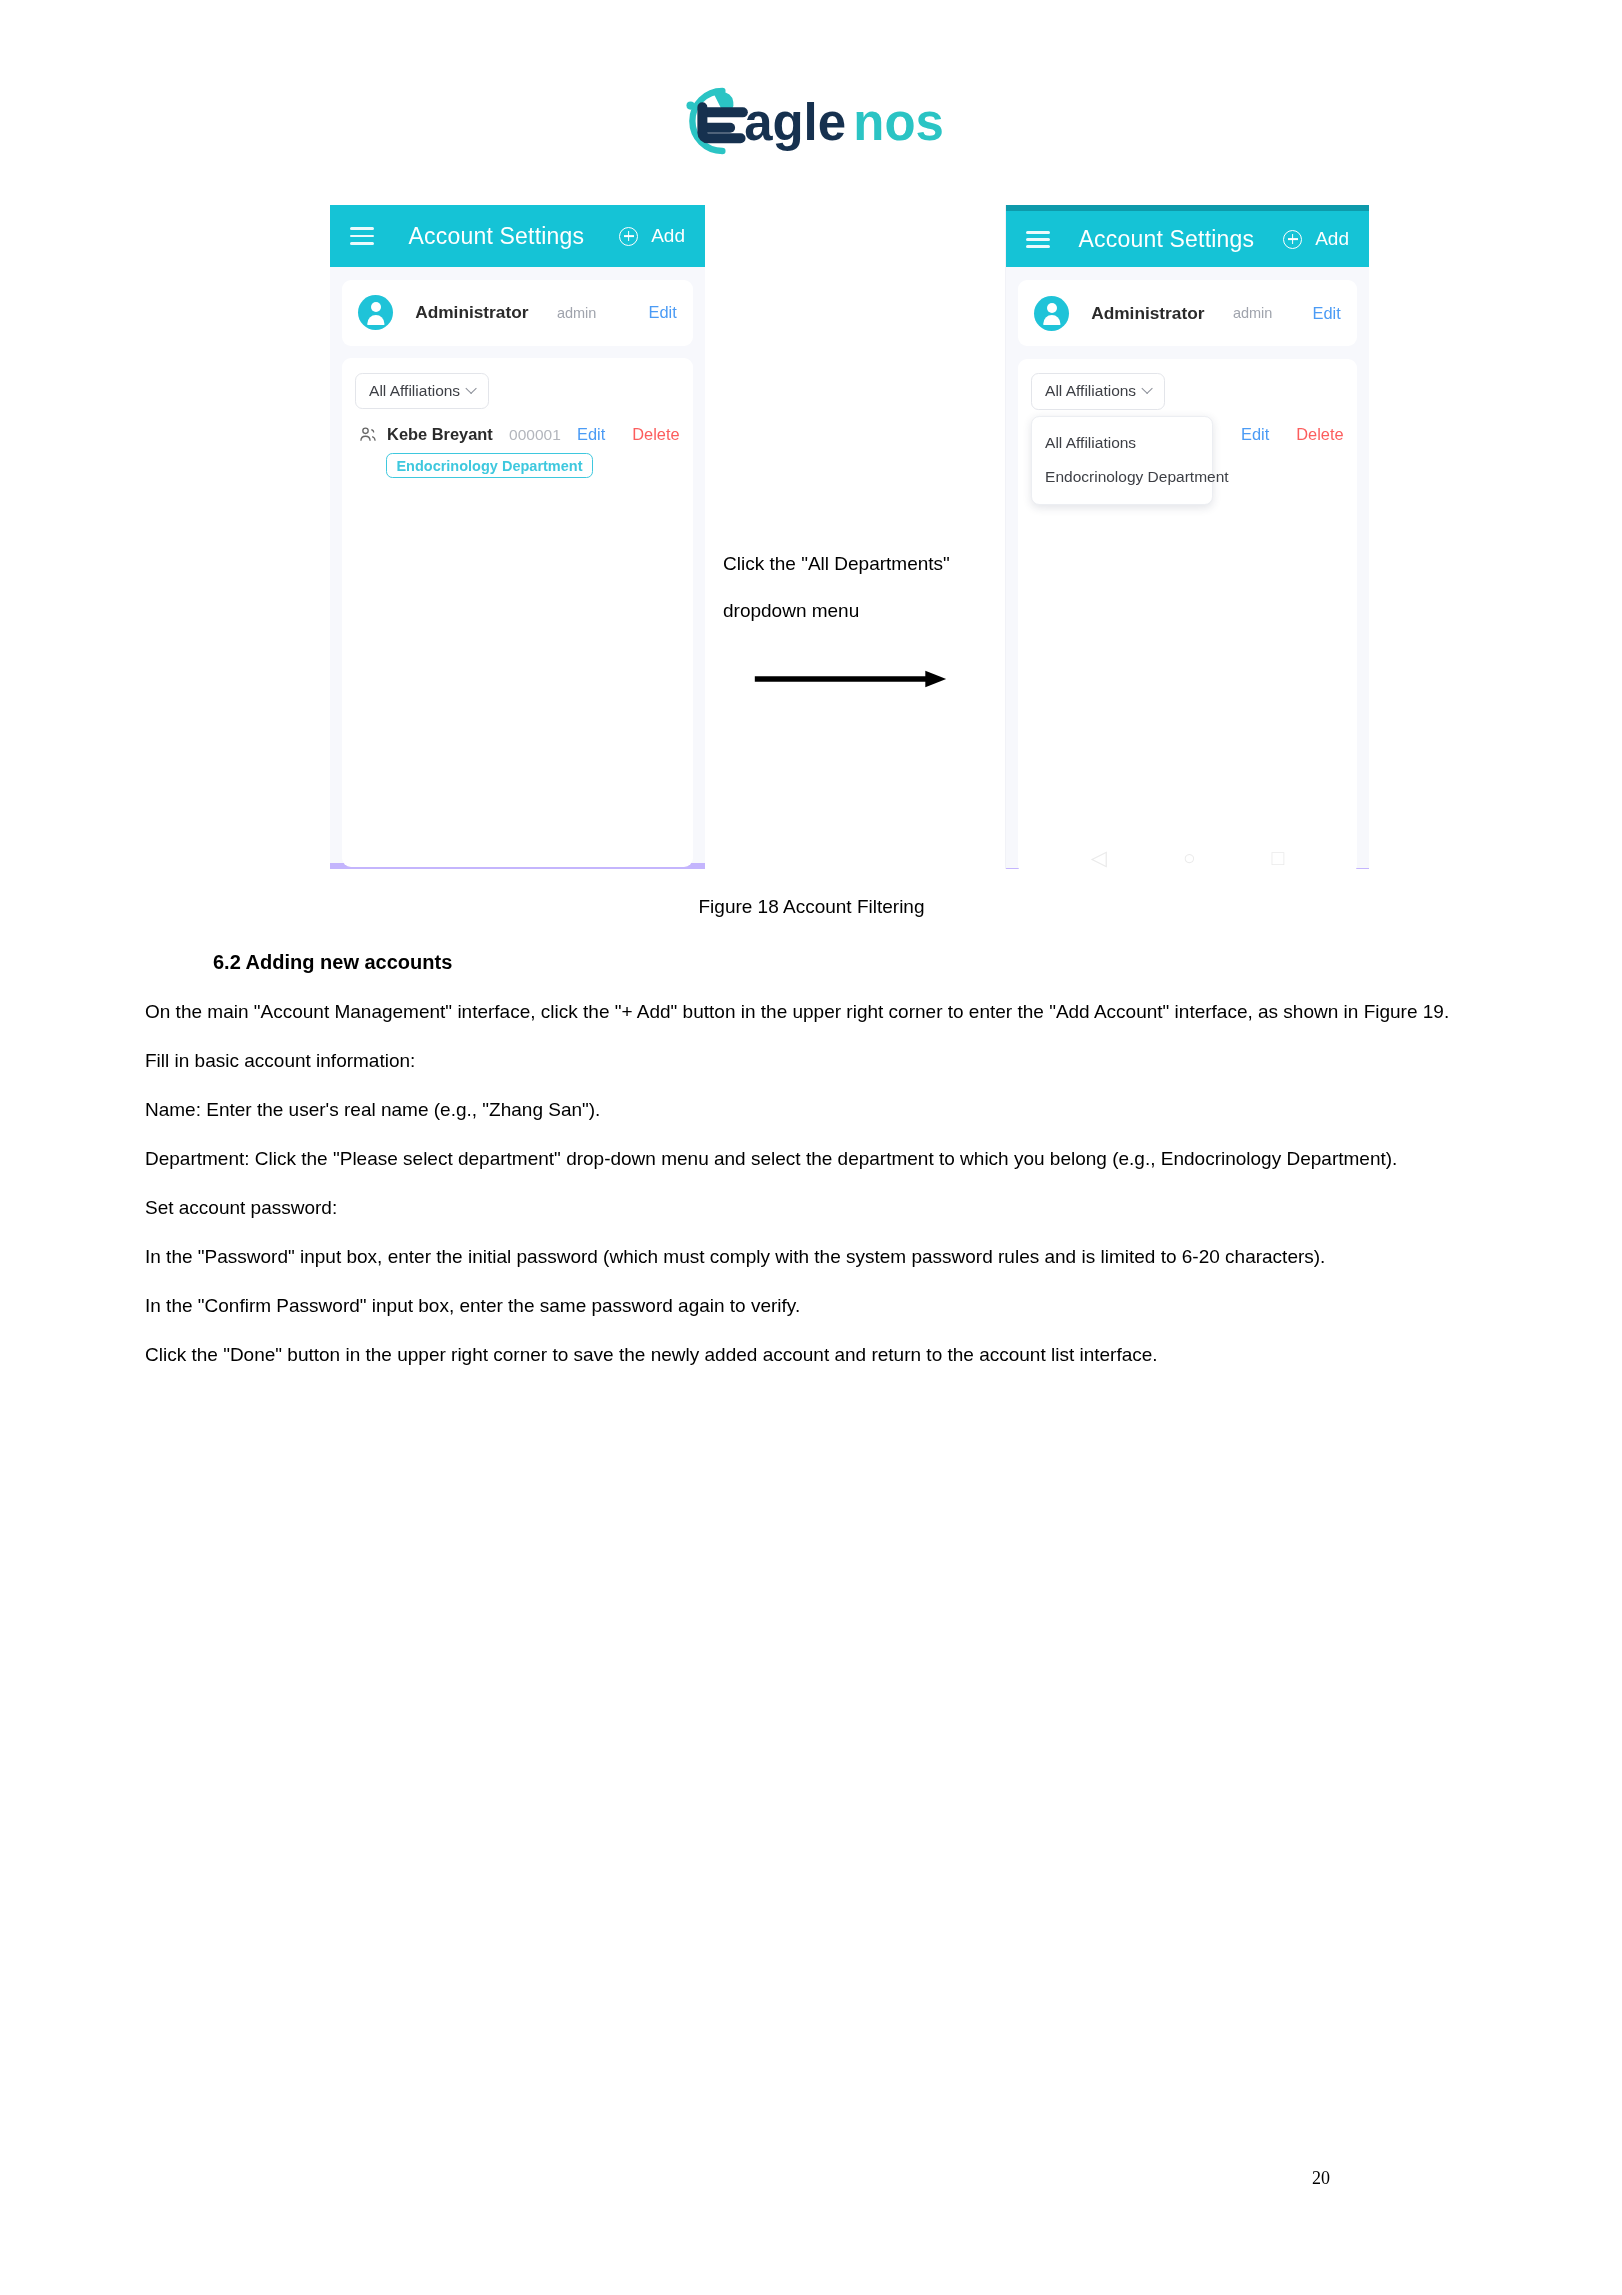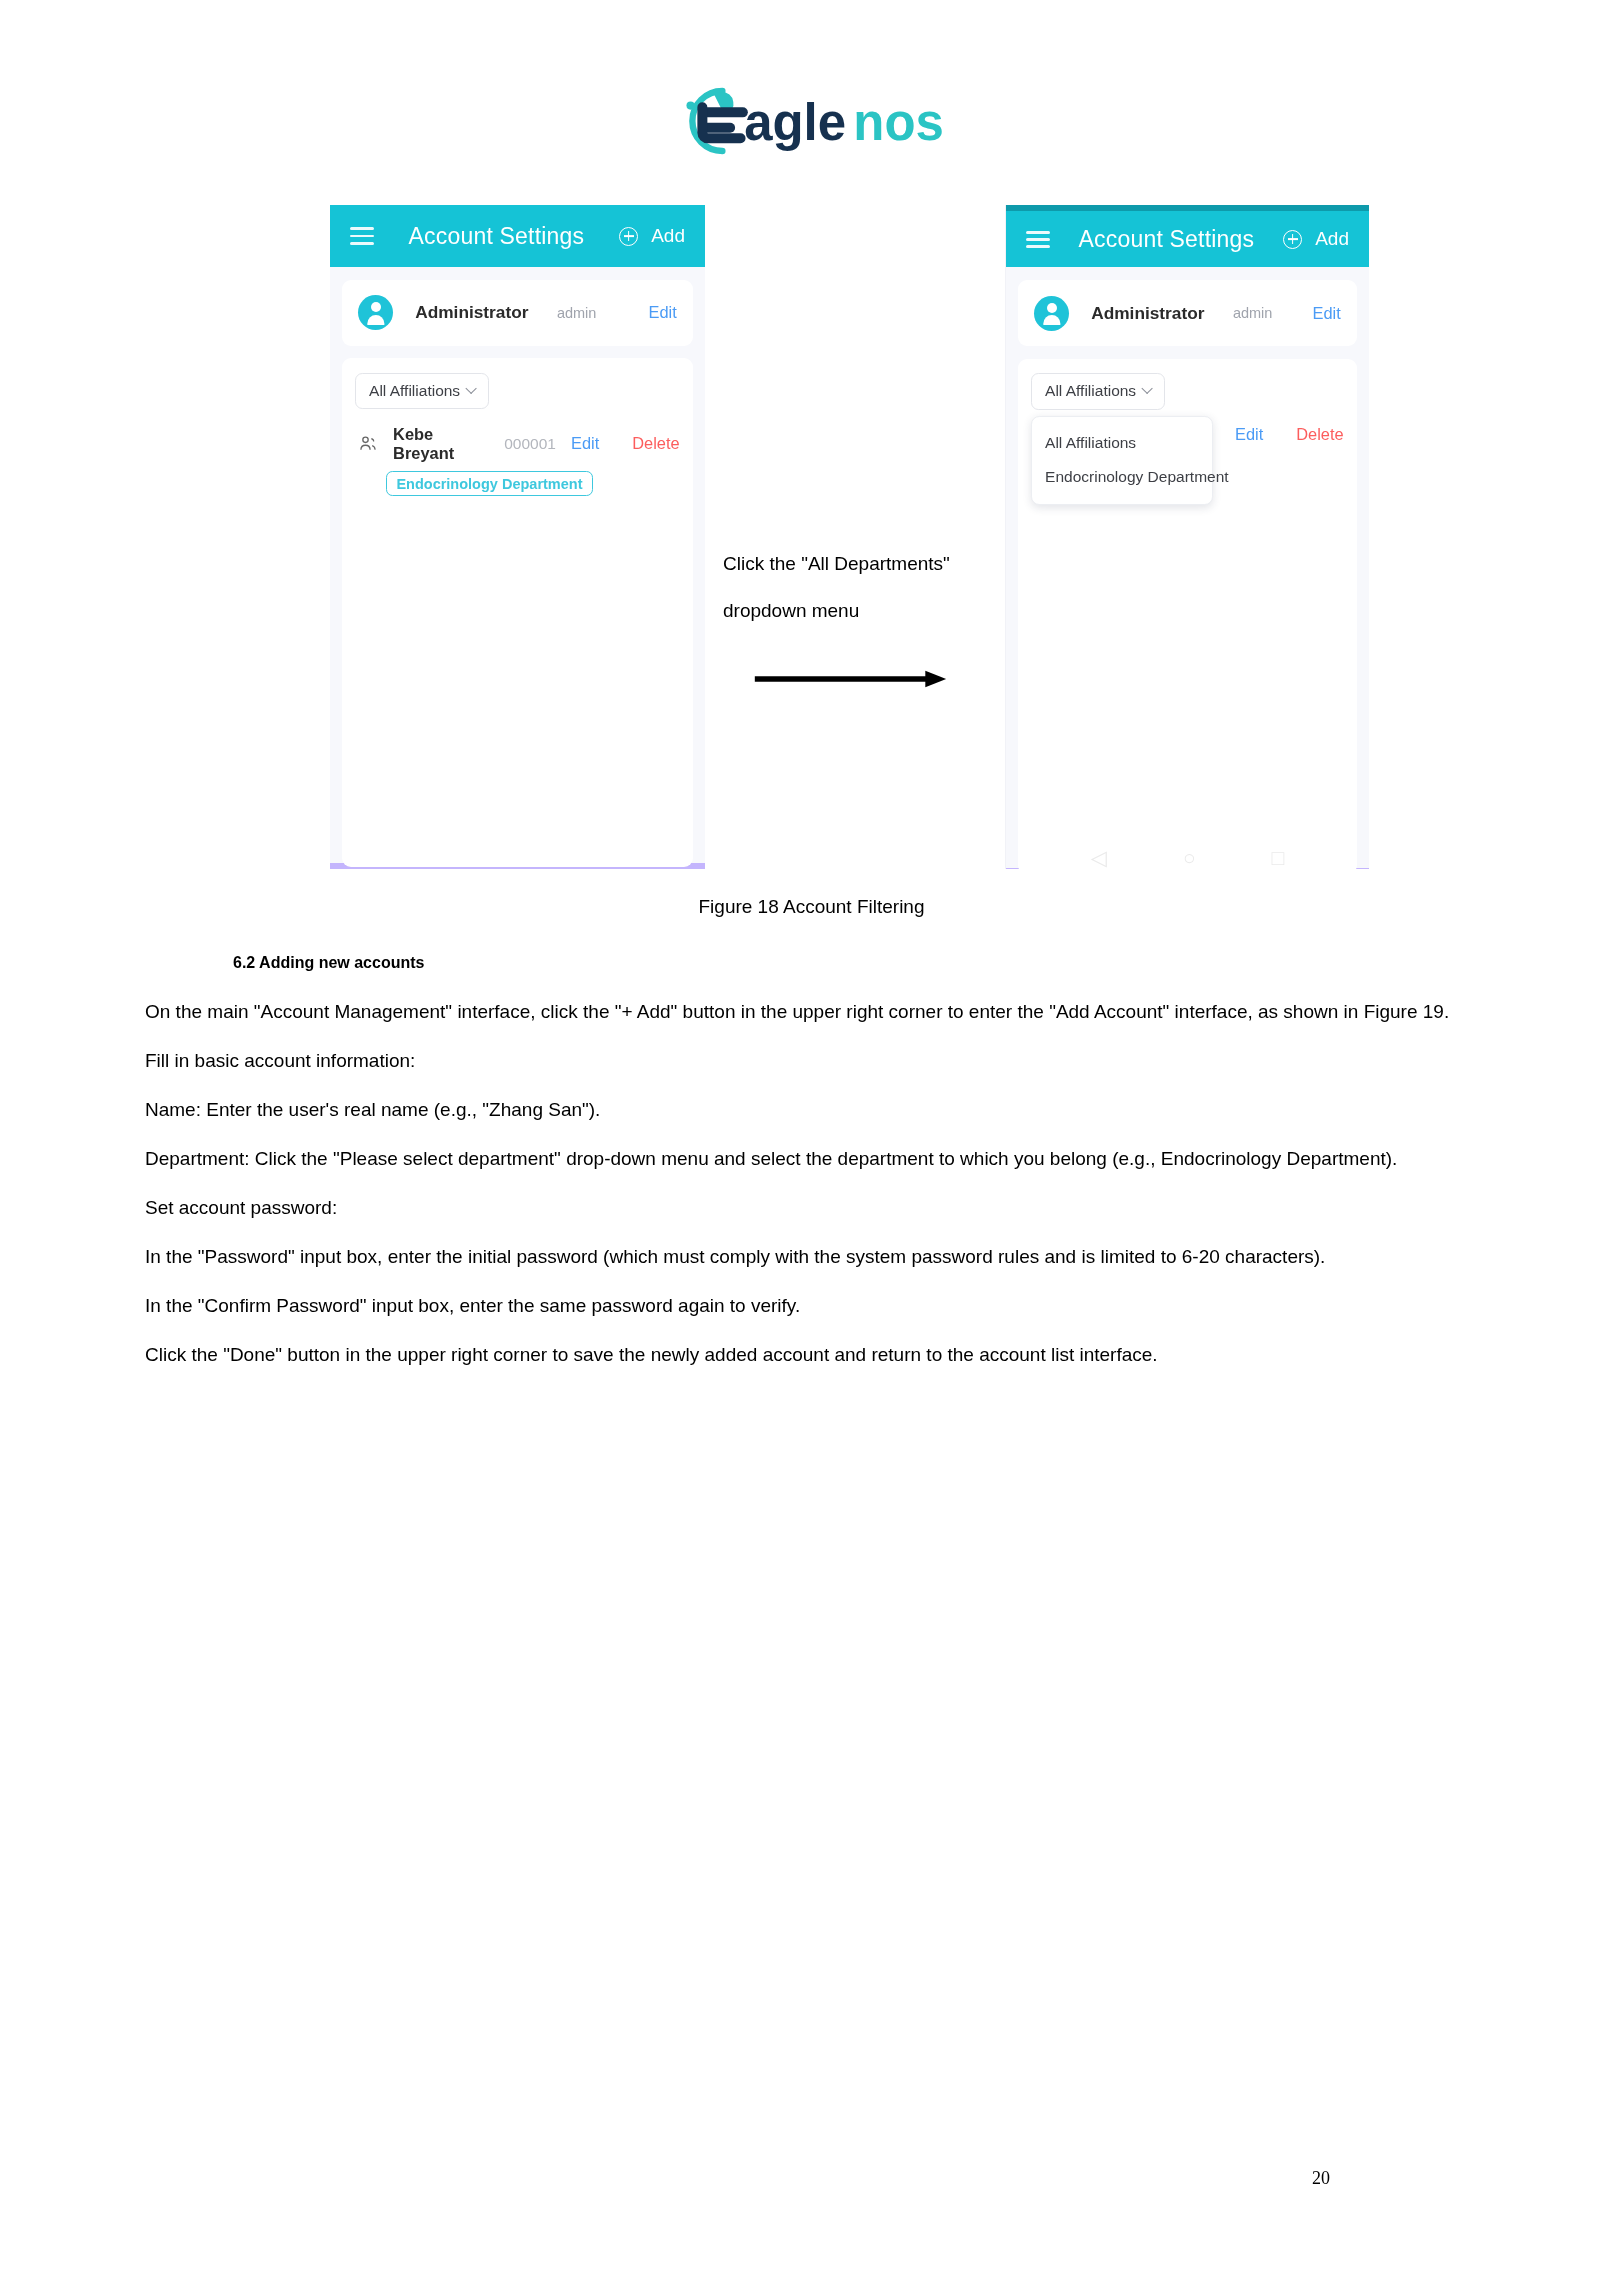--- a/index.html
+++ b/index.html
@@ -185,21 +185,21 @@
     border-bottom: 1.8px solid #8b8f98;
     transform: rotate(45deg) translate(-1.8px,-1.8px);
     flex: 0 0 auto;
   }
 
   .user-row {
     display: flex;
     align-items: center;
     margin-top: 15.5px;
     padding-left: 2.7px;
-    gap: 15px;
+    gap: 9px;
   }
   .users-icon { width: 20px; height: 20px; flex: 0 0 auto; }
   .user-name { font-size: 16.4px; font-weight: bold; color: #2b2b2b; }
   .user-id   { font-size: 15.5px; color: #b3b6bd; margin-left: 7.3px; }
   .row-edit  { margin-left: auto; font-size: 16.4px; color: #4b9bf5; }
   .row-delete{ margin-left: 18px; font-size: 16.4px; color: #fc5d5d; }
 
   .dept-chip {
     display: inline-block;
     margin-top: 8.2px;
@@ -275,24 +275,24 @@
     color: #000000;
   }
 
   .doc-body {
     position: absolute;
     top: 938px;
     left: 145px;
     width: 1327px;
   }
   .section-heading {
-    font-size: 16px;
+    font-size: 20px;
     font-weight: bold;
     color: #000000;
-    margin-left: 88px;
+    margin-left: 68px;
     line-height: 49px;
   }
   .para {
     font-size: 19px;
     color: #000000;
     line-height: 49px;
     text-align: left;
   }
 
   .page-number {

